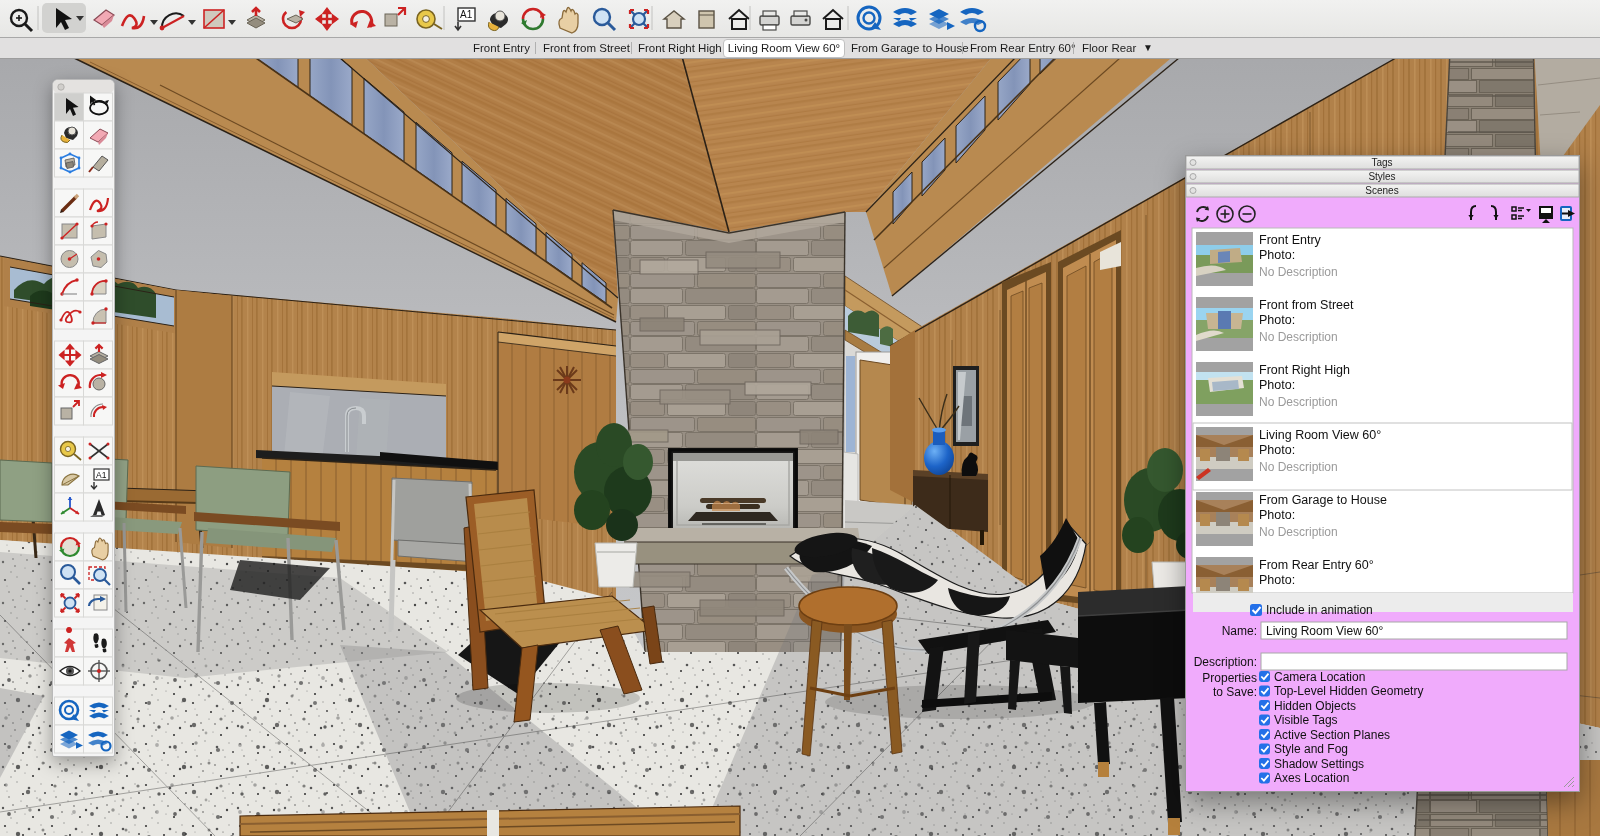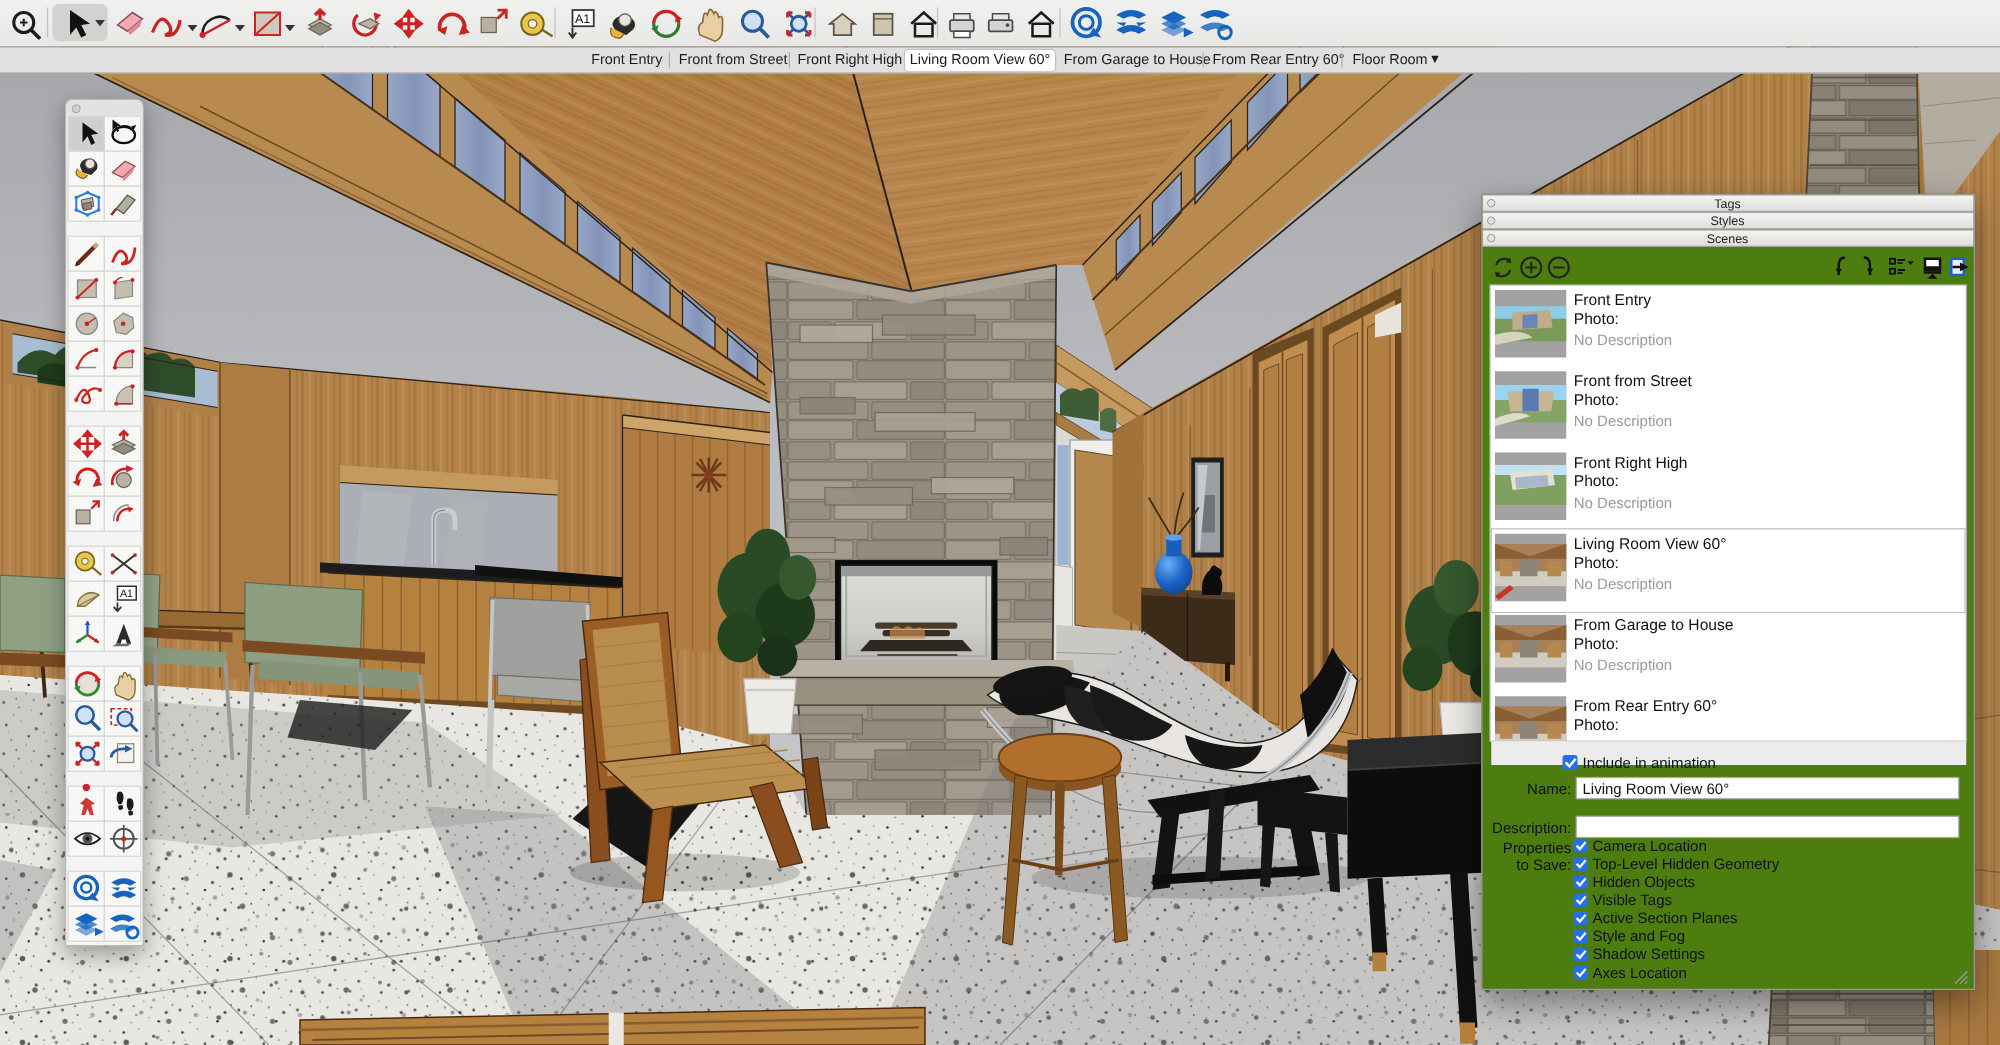--- a/index.html
+++ b/index.html
@@ -10,21 +10,21 @@
     background:#e1e0e0;border-bottom:1px solid #9d9d9d;z-index:30;font-size:11.5px;color:#1c1c1c;}
   .tab{position:absolute;top:2px;height:16px;line-height:16px;white-space:nowrap;}
   .sep{position:absolute;top:4px;height:12px;width:1px;background:#b0b0b0;}
   .activetab{position:absolute;top:1px;height:17px;line-height:17px;background:#fff;
     border:1px solid #c0c0c0;border-radius:4px;text-align:center;}
   #scene{position:absolute;left:0;top:0;z-index:1;}
   #palette{position:absolute;left:52px;top:79px;width:61px;height:676px;z-index:20;
     background:#f4f4f4;border:1px solid #b9b9b9;border-radius:6px 6px 2px 2px;
     box-shadow:0 6px 18px rgba(0,0,0,0.35);}
   #panel{position:absolute;left:1185px;top:155px;width:393px;height:635px;z-index:20;
-    background:#4d7c0f;border:1px solid #9a9a9a;box-shadow:0 10px 26px rgba(0,0,0,0.4);
+    background:#f0abfc;border:1px solid #9a9a9a;box-shadow:0 10px 26px rgba(0,0,0,0.4);
     font-size:12px;color:#111;}
 </style>
 </head>
 <body>
 <svg id="scene" width="1600" height="836" viewBox="0 0 1600 836">
 <defs>
  <linearGradient id="skyg" x1="0" y1="0" x2="0" y2="1">
   <stop offset="0" stop-color="#a6a7aa"></stop>
         <stop offset="0.5" stop-color="#bcbdc0"></stop>
   <stop offset="1" stop-color="#c9cacc"></stop>
@@ -644,21 +644,21 @@
 <span class="tab" style="left:473px;">Front Entry</span>
 <span class="sep" style="left:535px;"></span>
 <span class="tab" style="left:543px;">Front from Street</span>
 <span class="sep" style="left:631px;"></span>
 <span class="tab" style="left:638px;">Front Right High</span>
 <span class="activetab" style="left:723px;width:120px;">Living Room View 60°</span>
 <span class="tab" style="left:851px;">From Garage to House</span>
 <span class="sep" style="left:962px;"></span>
 <span class="tab" style="left:970px;">From Rear Entry 60°</span>
 <span class="sep" style="left:1073px;"></span>
-<span class="tab" style="left:1082px;">Floor Room</span>
+<span class="tab" style="left:1082px;">Floor Rear</span>
 <span class="tab" style="left:1143px;font-size:10px;">▼</span>
 </div>
 <div id="palette">
 <svg width="61" height="676" viewBox="0 0 61 676">
 <defs>
 <g id="pcell">
           <rect x="0" y="0" width="29" height="28" fill="#f7f7f6" stroke="#d8d8d6" stroke-width="1"></rect>
         </g>
 </defs>
 <rect x="0" y="0" width="61" height="13" rx="5" fill="#e4e2e0"></rect>

